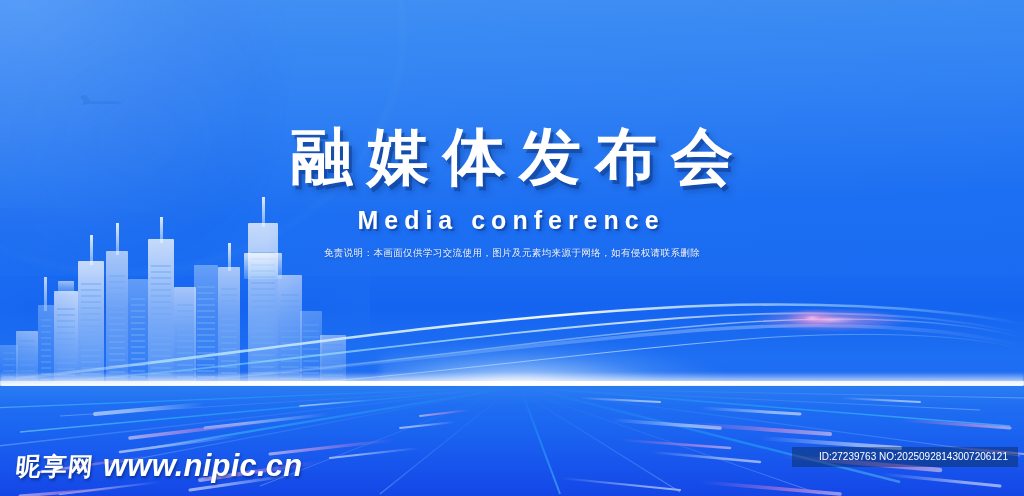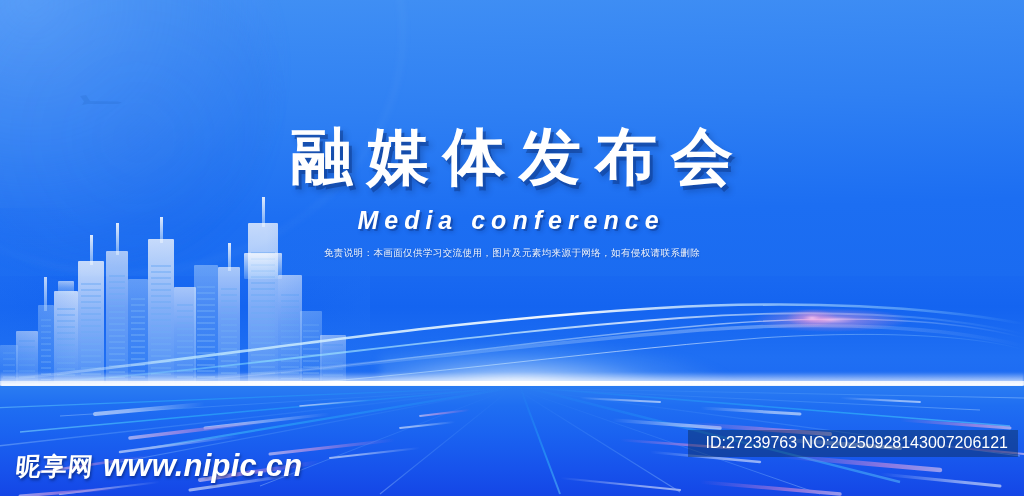--- a/index.html
+++ b/index.html
@@ -81,21 +81,20 @@
     font-size:62px;font-weight:bold;color:#ffffff;
     letter-spacing:14px;line-height:1;margin:0;padding-left:14px;
     text-shadow:3px 4px 0 rgba(10,45,120,.42), 5px 6px 6px rgba(8,35,100,.30);
   }
   .title-en{
     margin:18px 8px 0 0;
     font-family:"Liberation Sans",sans-serif;
     font-size:25px;font-weight:bold;color:#ffffff;
     letter-spacing:6px;padding-left:6px;
     text-shadow:2px 2px 0 rgba(12,50,130,.40), 3px 3px 4px rgba(8,35,100,.28);
-    font-style:italic;
   }
   .disclaimer{
     margin:12px 0 0 0;
     font-family:Liberation Mono, monospace;
     font-size:9.5px;color:rgba(255,255,255,.94);letter-spacing:.4px;
     text-shadow:0 1px 2px rgba(10,45,120,.45);
   }
 
   
   .wm{position:absolute;left:16px;bottom:12px;display:flex;align-items:center;gap:9px;}
@@ -107,25 +106,25 @@
     transform:skewX(-6deg);
   }
   .wm-url{
     font-family:"Liberation Sans",sans-serif;
     font-size:31px;font-style:italic;font-weight:bold;color:#ffffff;letter-spacing:.2px;
     text-shadow:1px 2px 3px rgba(0,20,70,.5);
   }
 
   
   .idbadge{
-    position:absolute;right:6px;bottom:39px;
+    position:absolute;right:6px;bottom:29px;
     background:rgba(12,40,80,.45);
-    padding:4px 10px 5px 18px;
+    padding:4px 10px 5px 27px;
     font-family:"Liberation Sans",sans-serif;
-    font-size:16px;color:#ffffff;letter-spacing:0px;white-space:nowrap;
+    font-size:10px;color:#ffffff;letter-spacing:0px;white-space:nowrap;
   }
 </style>
 </head>
 <body>
 
 <div class="poster">
 
   <div class="sky"></div>
   <div class="arc"></div>
   <div class="sphere"></div>

